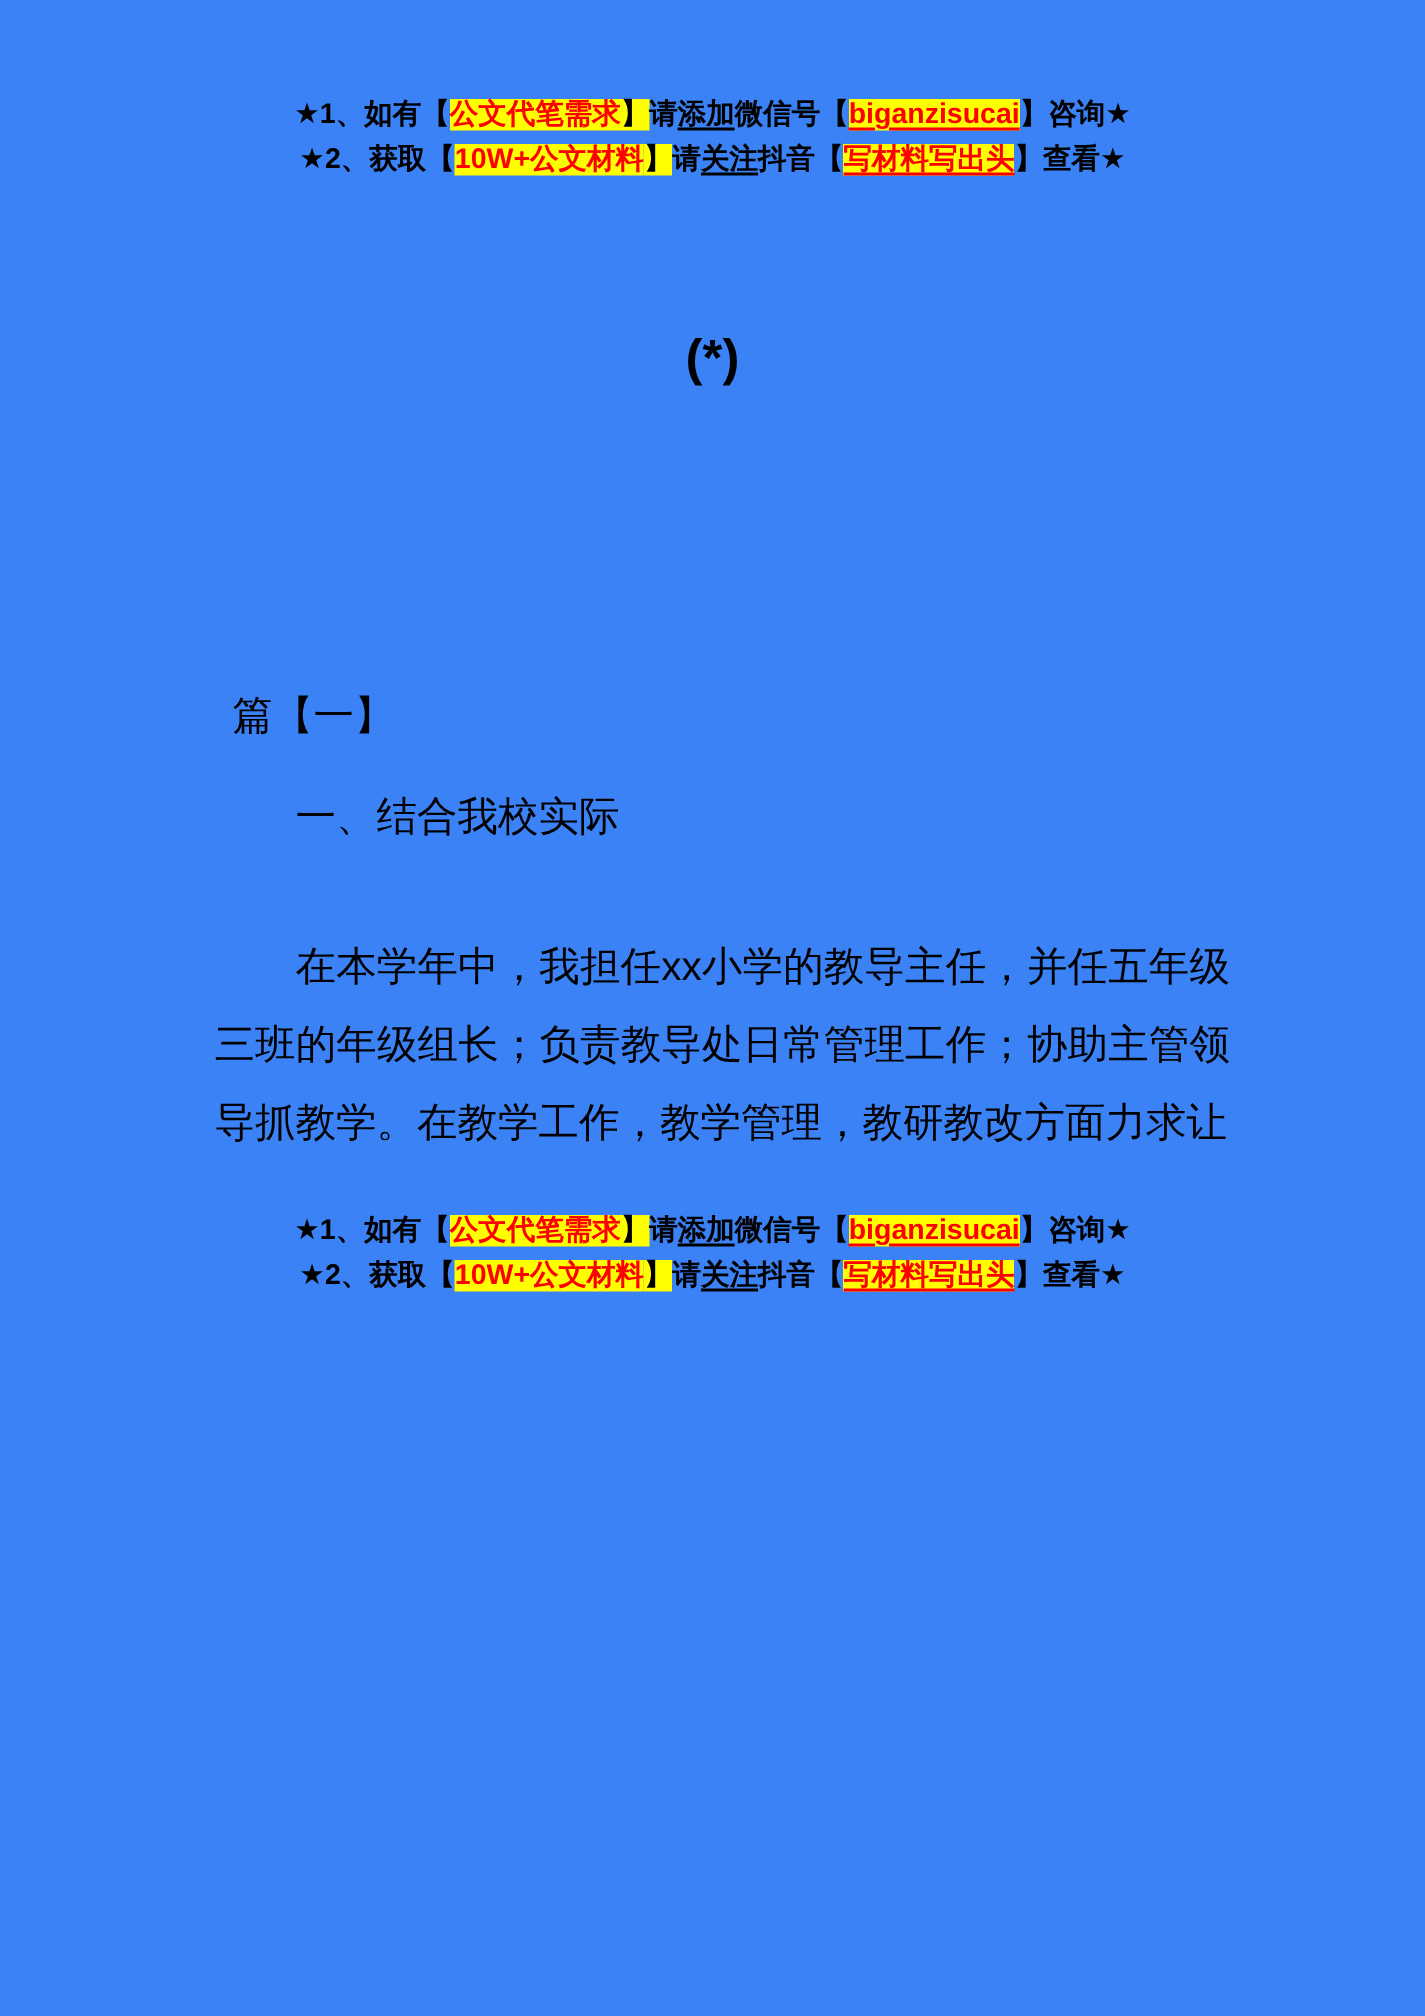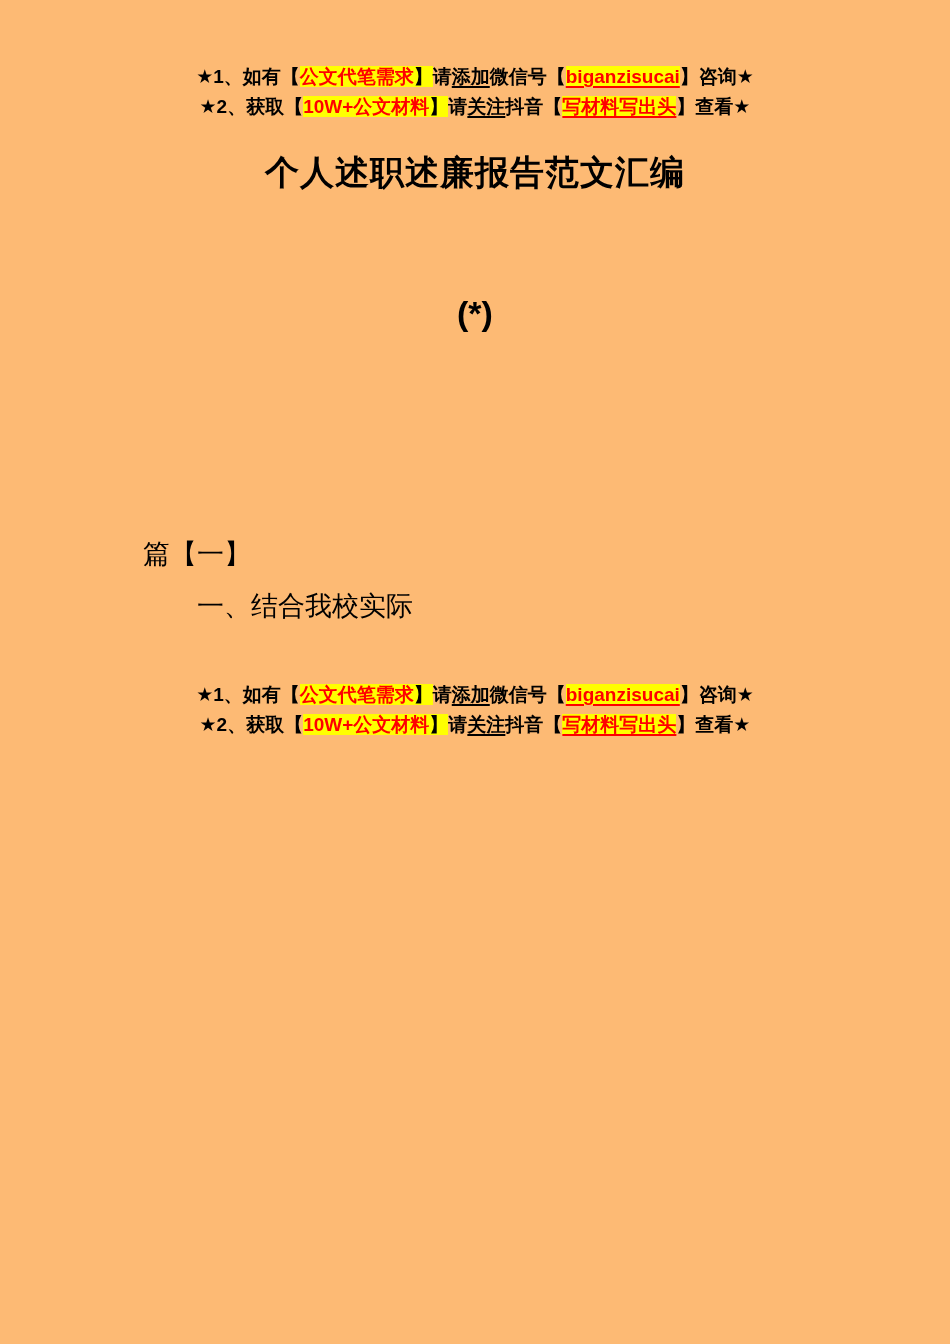--- a/index.html
+++ b/index.html
@@ -2,21 +2,21 @@
 <html><head>
 <meta charset="utf-8">
 <style>
   * { box-sizing: border-box; }
   html, body { margin: 0; padding: 0; background: #ffffff; }
   .page {
     position: relative;
     width: 950px;
     height: 1344px;
     margin: 0 auto;
-    background: #fdba74;
+    background: #3b82f6;
     color: #000000;
     font-family: "Liberation Sans", "DejaVu Sans", sans-serif;
     overflow: hidden;
   }
   
   .promo {
     text-align: center;
     font-weight: bold;
     font-size: 19px;
     line-height: 30px;
@@ -51,21 +51,21 @@
     line-height: 42px;
   }
   
   .content {
     margin: 194px 130px 0 143px;
     font-size: 27px;
     line-height: 52px;
     text-align: justify;
     text-justify: inter-ideograph;
   }
-  .section-label { margin: 0; font-weight: normal; }
+  .section-label { margin: 12px; font-weight: normal; font-family: Liberation Mono, monospace; }
   .para { margin: 0; text-indent: 2em; }
   .para-1 { margin-bottom: 36px; }
   .section-heading {
     margin: 0 0 48px 0;
     text-indent: 2em;
     font-weight: normal;
     font-size: 27px;
     line-height: 52px;
   }
 </style>
@@ -76,27 +76,27 @@
 
   <div class="promo promo-header">
     <div class="promo-line">
       <span class="sp">★1、如有【</span><span class="sy-red">公文代笔需求</span><span class="sy-k">】</span><span class="sp">请</span><span class="su">添加</span><span class="sp">微信号【</span><span class="sy-red-u">biganzisucai</span><span class="sp">】咨询★</span>
     </div>
     <div class="promo-line">
       <span class="sp">★2、获取【</span><span class="sy-red">10W+公文材料</span><span class="sy-k">】</span><span class="sp">请</span><span class="su">关注</span><span class="sp">抖音【</span><span class="sy-red-u">写材料写出头</span><span class="sp">】查看★</span>
     </div>
   </div>
 
-  <div class="doc-title">个人述职述廉报告范文汇编</div>
 
   <div class="page-marker">(*)</div>
 
   <div class="content">
     <p class="section-label">篇【一】</p>
     <p class="section-heading">一、结合我校实际</p>
+    <p class="para">在本学年中，我担任xx小学的教导主任，并任五年级三班的年级组长；负责教导处日常管理工作；协助主管领导抓教学。在教学工作，教学管理，教研教改方面力求让</p>
   </div>
 
   <div class="promo promo-footer">
     <div class="promo-line">
       <span class="sp">★1、如有【</span><span class="sy-red">公文代笔需求</span><span class="sy-k">】</span><span class="sp">请</span><span class="su">添加</span><span class="sp">微信号【</span><span class="sy-red-u">biganzisucai</span><span class="sp">】咨询★</span>
     </div>
     <div class="promo-line">
       <span class="sp">★2、获取【</span><span class="sy-red">10W+公文材料</span><span class="sy-k">】</span><span class="sp">请</span><span class="su">关注</span><span class="sp">抖音【</span><span class="sy-red-u">写材料写出头</span><span class="sp">】查看★</span>
     </div>
   </div>

